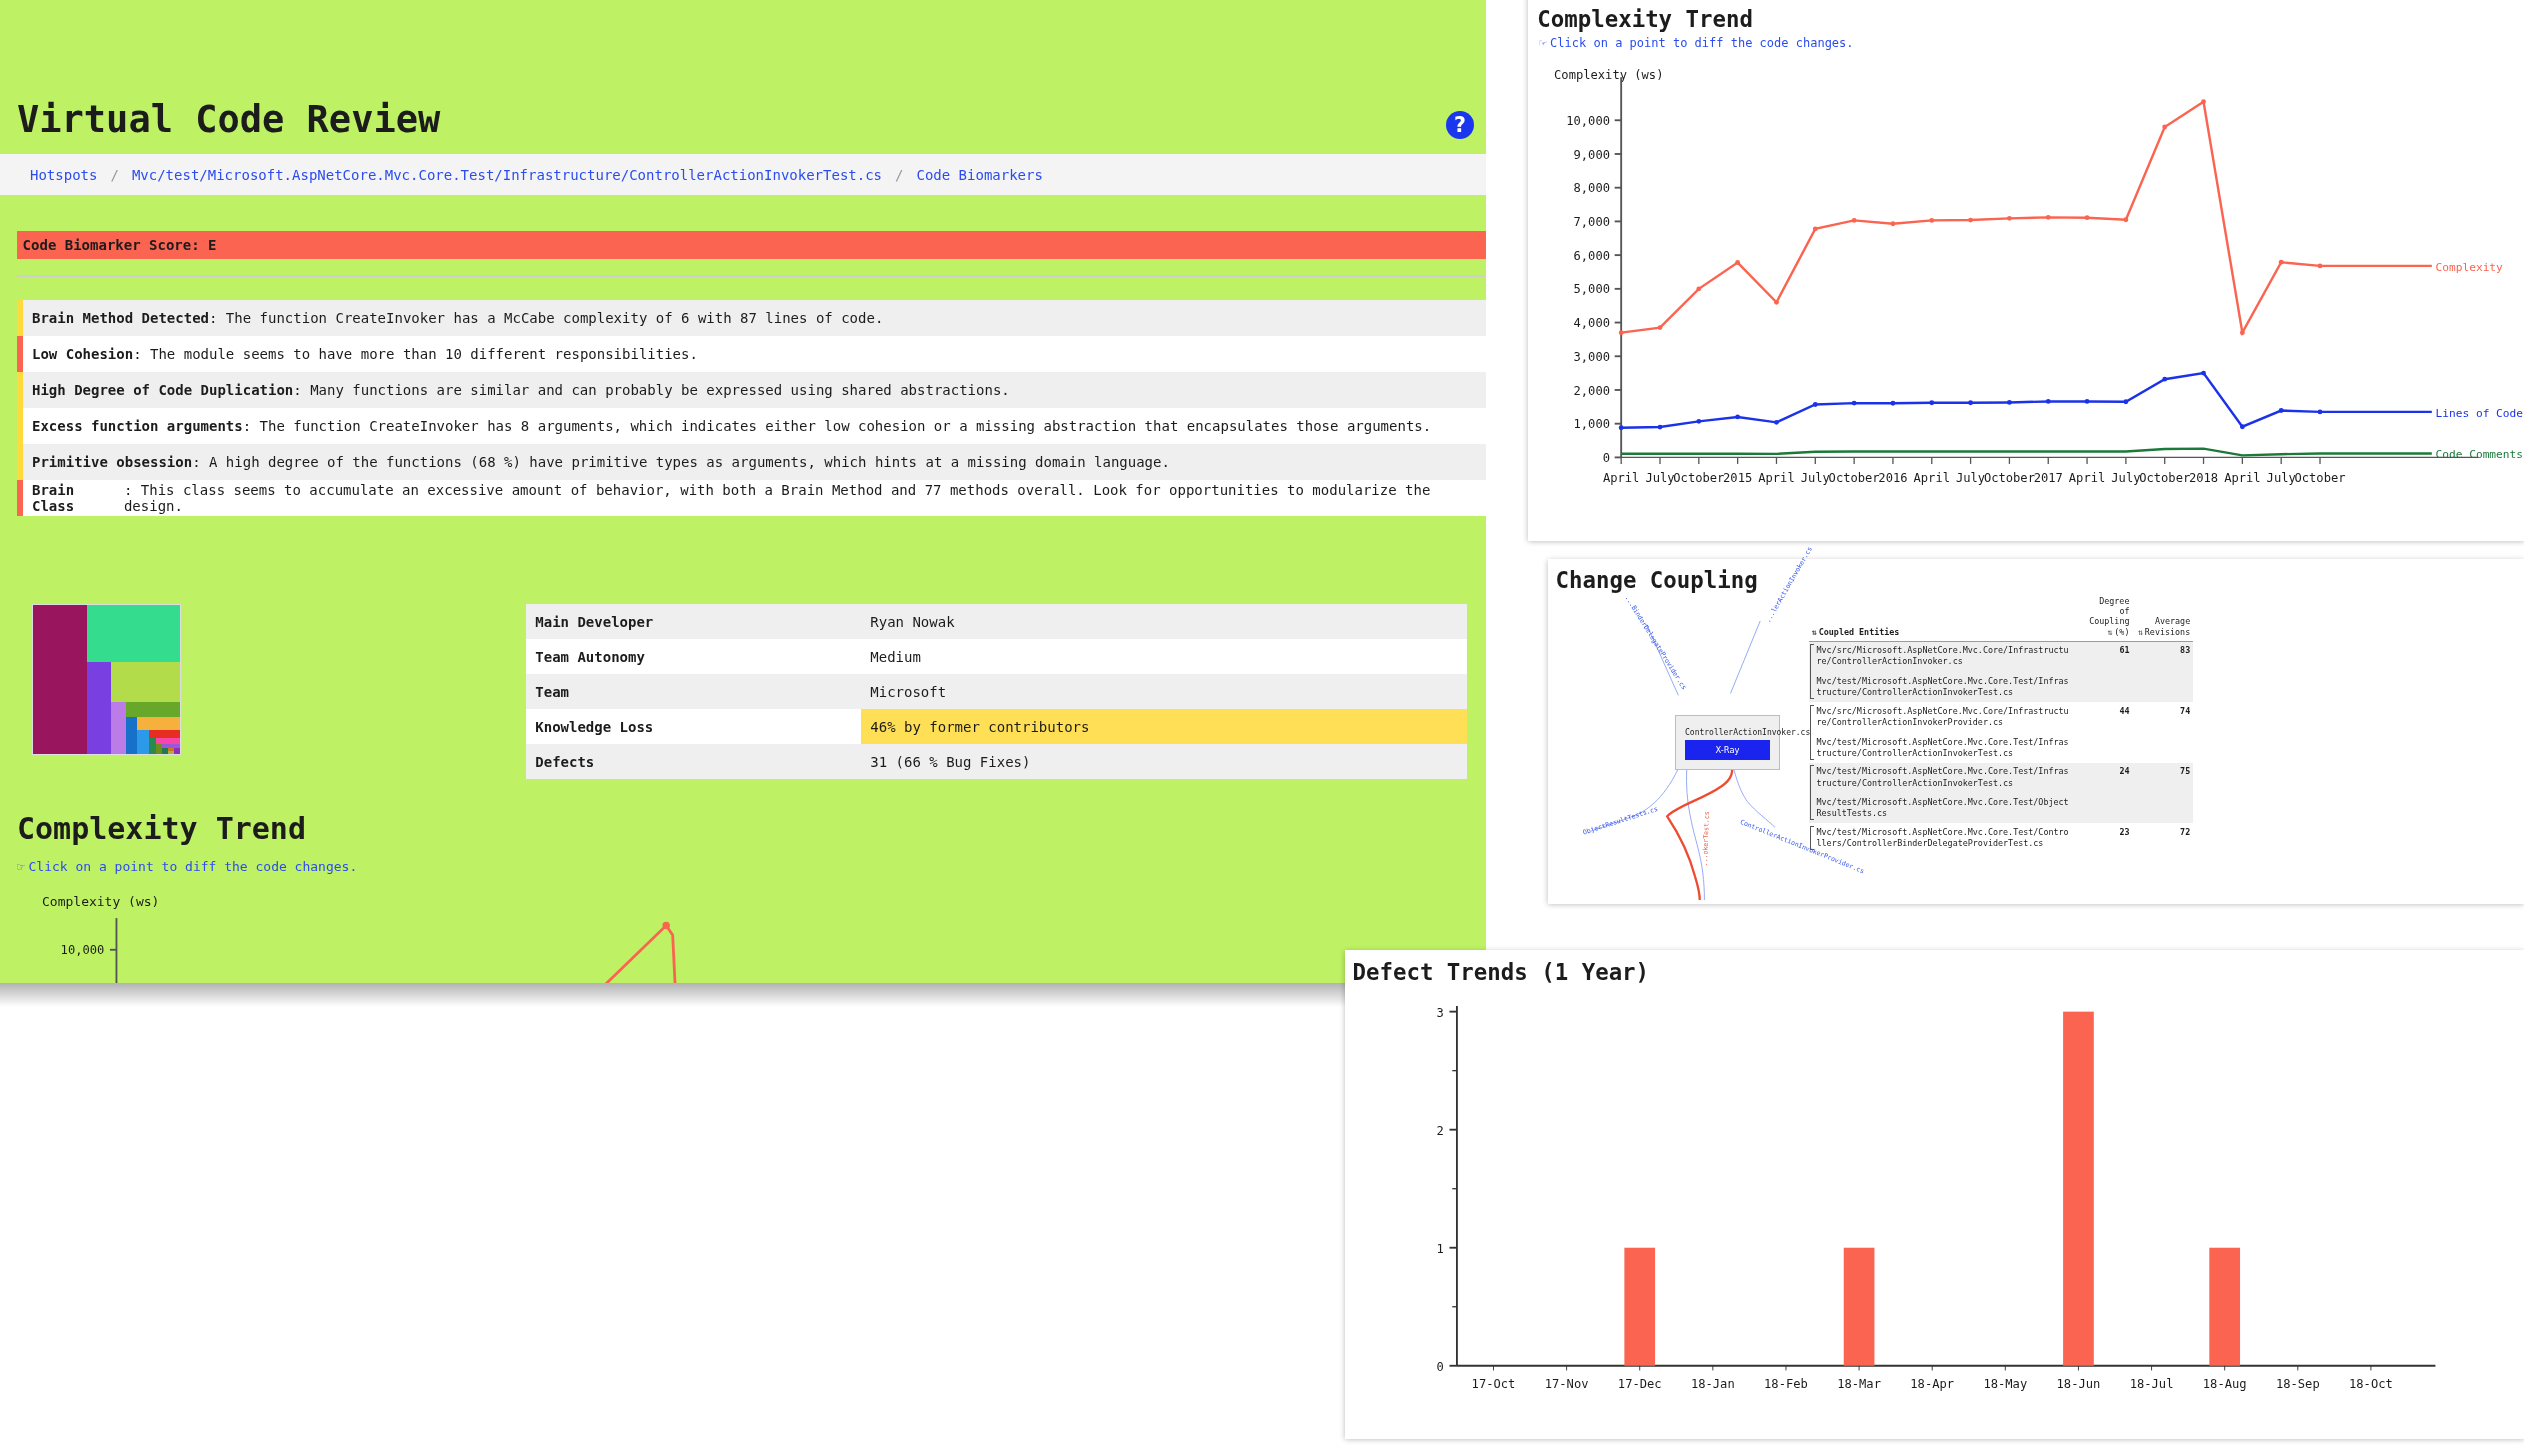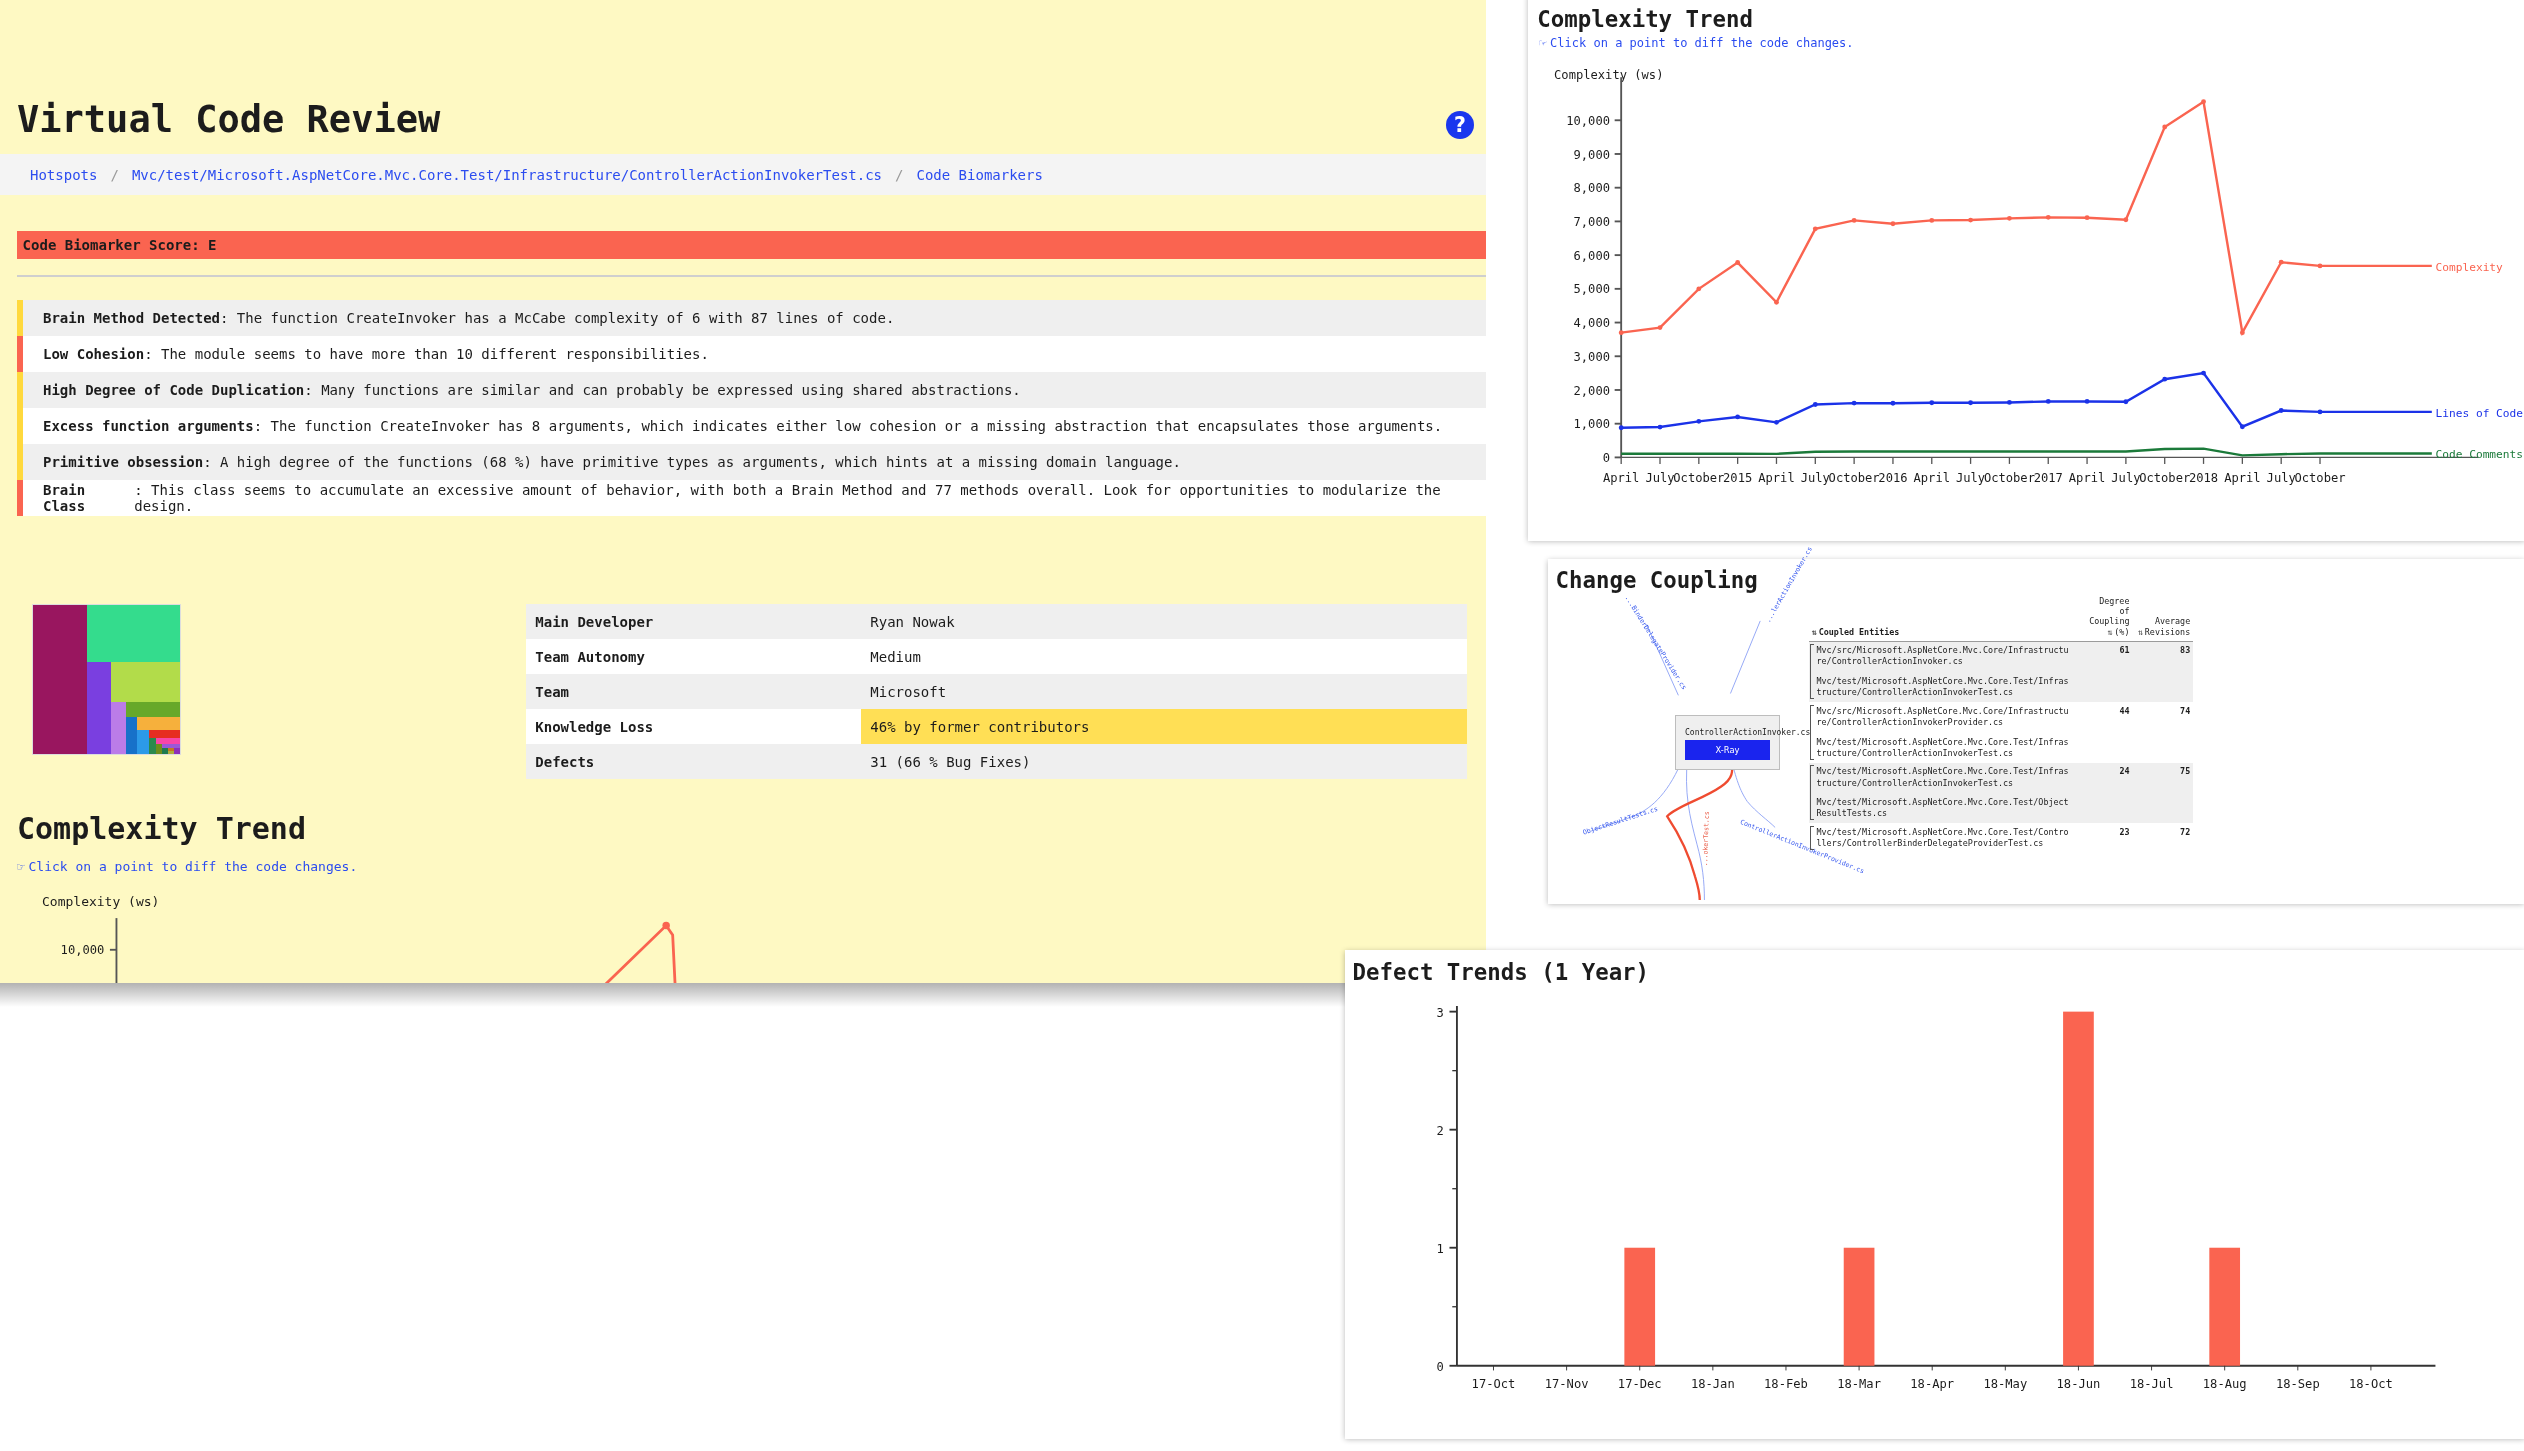--- a/index.html
+++ b/index.html
@@ -5,21 +5,21 @@
   * { box-sizing: border-box; }
   html, body { margin:0; padding:0; }
   body {
     width:2525px; height:1452px; position:relative;
     background:#ffffff;
     font-family:"DejaVu Sans Mono", monospace;
     overflow:hidden;
   }
   .panel-left {
     position:absolute; left:0; top:0; width:1486px; height:983px;
-    background:#fef9c3; overflow:hidden;
+    background:#bef264; overflow:hidden;
   }
   h1.title {
     font-family:"DejaVu Sans Mono", monospace;
     font-size:37px; font-weight:bold; color:#1c1c1c;
     margin:0; position:absolute; left:17px; top:98px; letter-spacing:0px;
   }
   .help-badge {
     position:absolute; left:1446px; top:111px; width:28px; height:28px;
     border-radius:50%; background:#1a37ee; color:#fff;
     font-size:20.5px; font-weight:bold; line-height:28px; text-align:center;
@@ -37,21 +37,21 @@
     background:#fa6450; color:#1c1c1c; font-size:14px; font-weight:bold;
     display:flex; align-items:center; padding-left:5.6px;
   }
   .hr-rule {
     position:absolute; left:17px; top:275px; width:1469px; height:1.9px;
     background:#cfcfcf;
   }
   .bio-list { position:absolute; left:17px; top:300px; width:1469px; }
   .bio-item {
     height:36px; display:flex; align-items:center;
-    font-size:14px; color:#1c1c1c; padding-left:26px; position:relative;
+    font-size:14px; color:#1c1c1c; padding-left:15px; position:relative;
   }
   .bio-item:nth-child(odd) { background:#efefef; }
   .bio-item:nth-child(even) { background:#ffffff; }
   .bio-item .bar {
     position:absolute; left:0; top:0; width:5.6px; height:100%;
   }
   .bio-item b { font-weight:bold; }
   h2.section {
     font-family:"DejaVu Sans Mono", monospace;
     font-size:30px; font-weight:bold; color:#1c1c1c;

